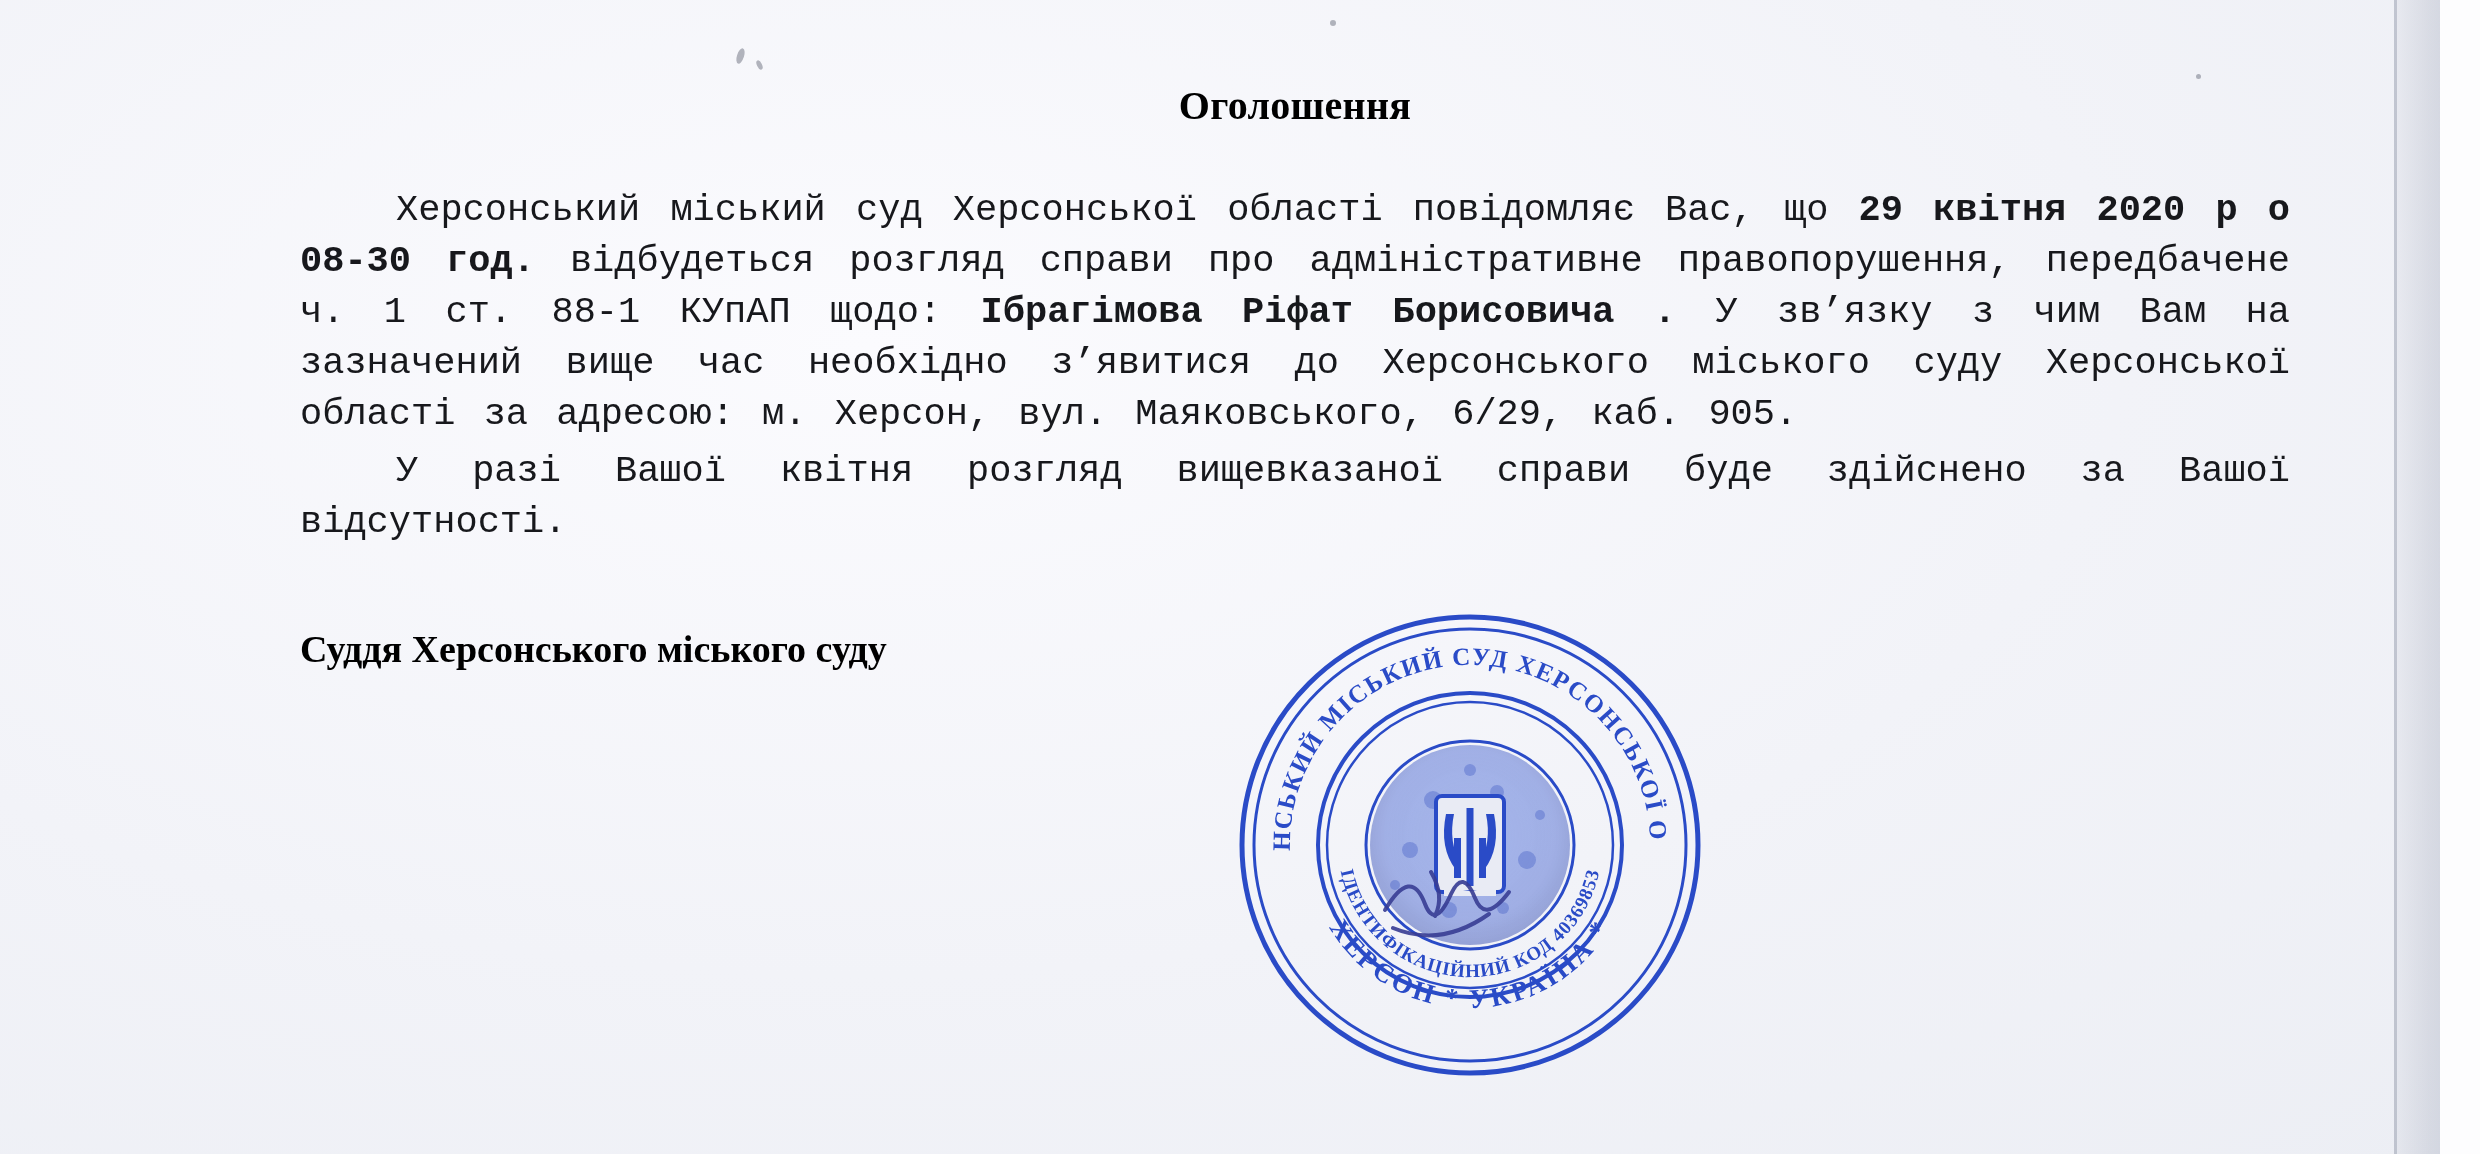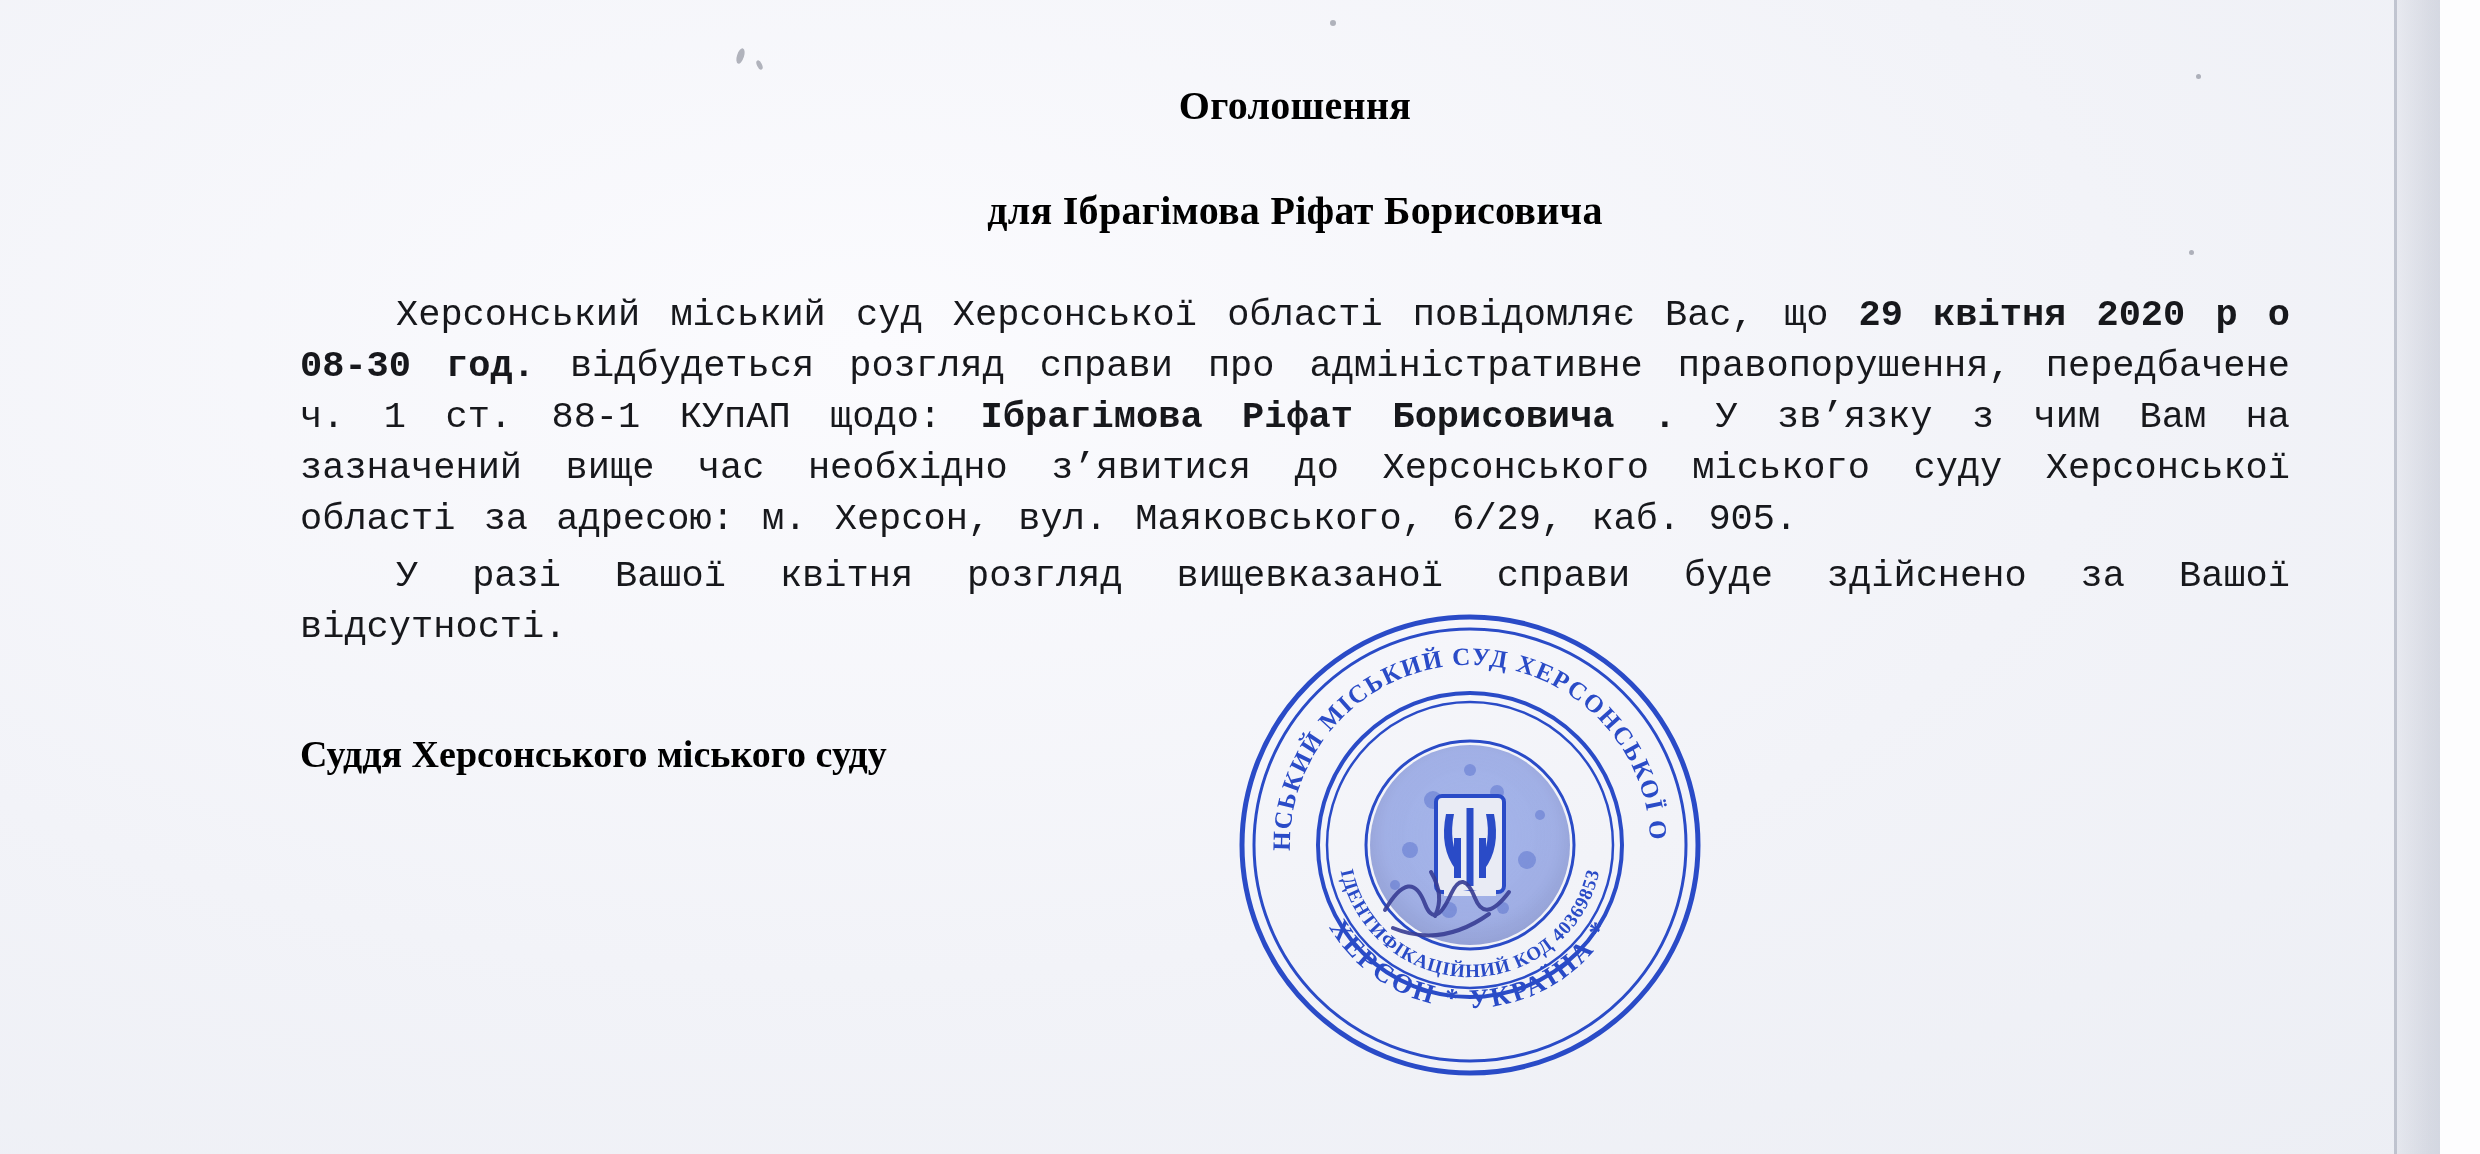--- a/index.html
+++ b/index.html
@@ -139,21 +139,20 @@
   <div class="speck" style="left:2189px;top:250px;width:5px;height:5px;"></div>
 
   <div id="right-edge"></div>
   <div id="right-edge-line"></div>
   <div id="right-edge-white"></div>
 
   <div id="doc">
 
     <div class="title" id="title-ogoloshennya">Оголошення</div>
 
-    <div class="title" id="title-for">для  Ібрагімова Ріфат Борисовича</div>
 
     <div class="body-block">
       <p class="indent wide-spacing"><span>Херсонський міський суд Херсонської області повідомляє Вас, що </span><b>29 квітня 2020 р  о  08-30  год.</b><span> відбудеться  розгляд  справи  про  адміністративне  правопорушення, передбачене ч. 1 ст. 88-1 КУпАП щодо: </span><b>Ібрагімова Ріфат Борисовича  .</b><span> У зв’язку з чим Вам  на  зазначений  вище  час  необхідно  з’явитися  до  Херсонського  міського  суду Херсонської області за адресою: м. Херсон, вул. Маяковського, 6/29, каб. 905.</span></p>
 
       <p class="indent wide-spacing" id="para2">У  разі  Вашої  квітня  розгляд  вищевказаної  справи  буде  здійснено  за  Вашої відсутності.</p>
     </div>
 
     <div id="signature">
       <div class="left">
         <div>Суддя Херсонського міського суду</div>

